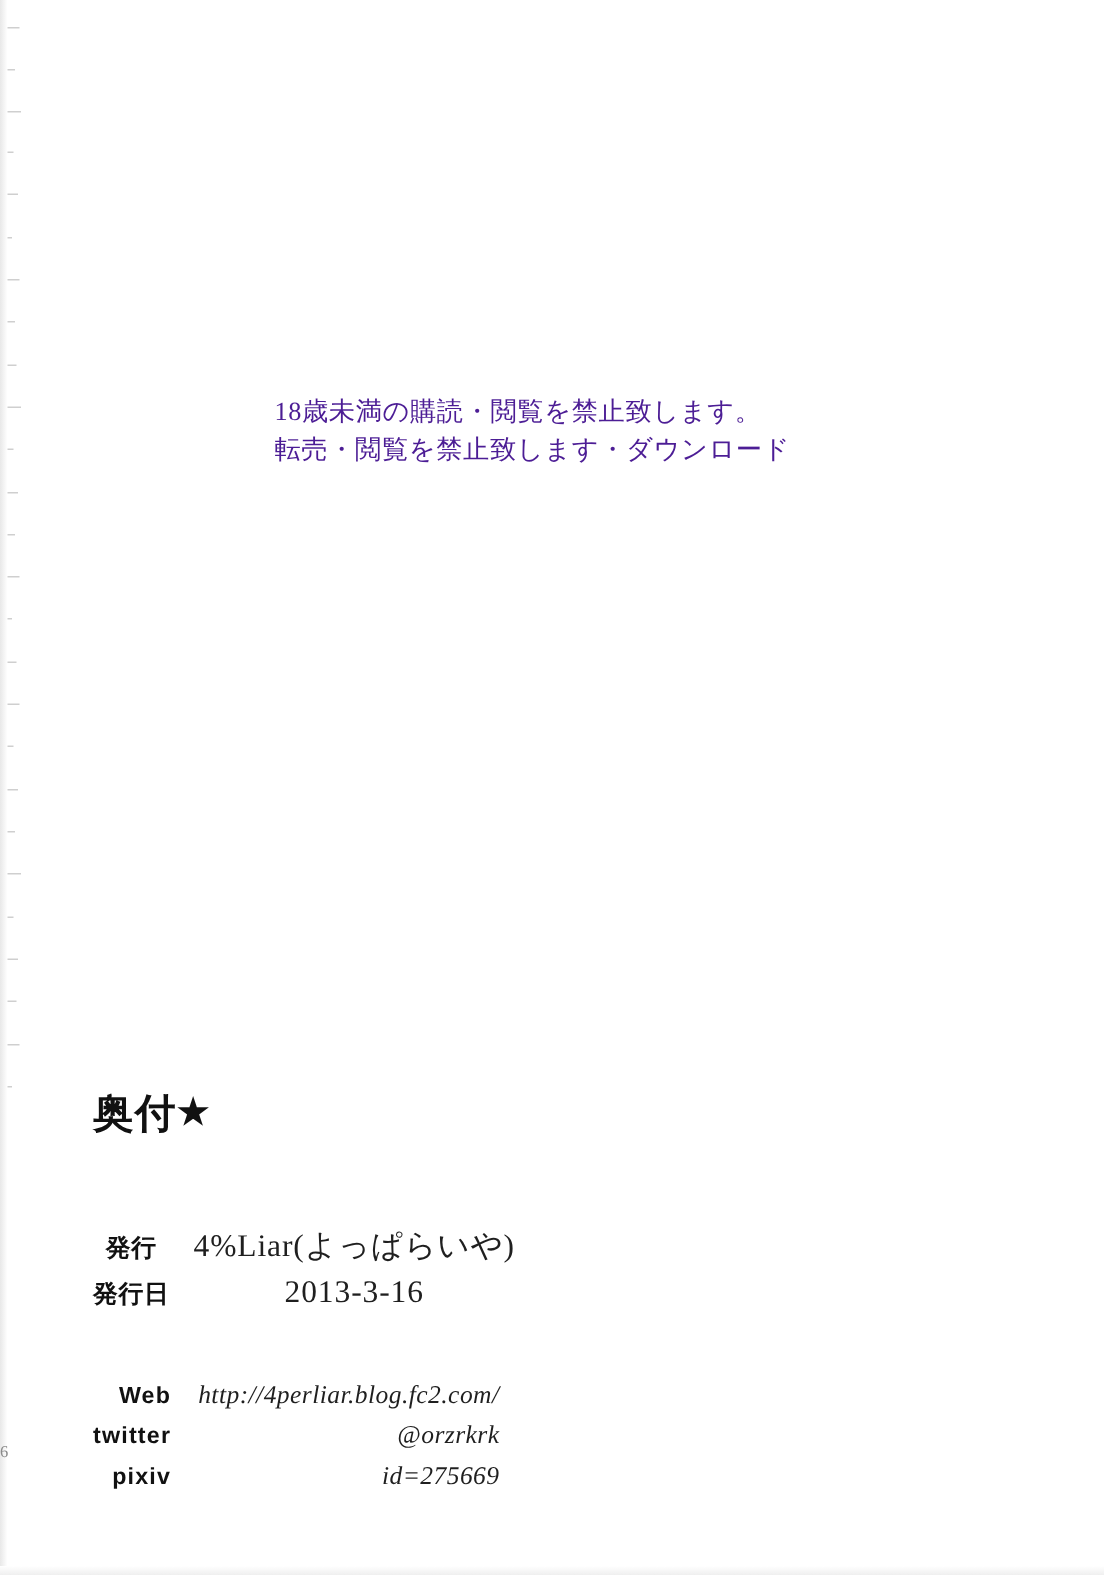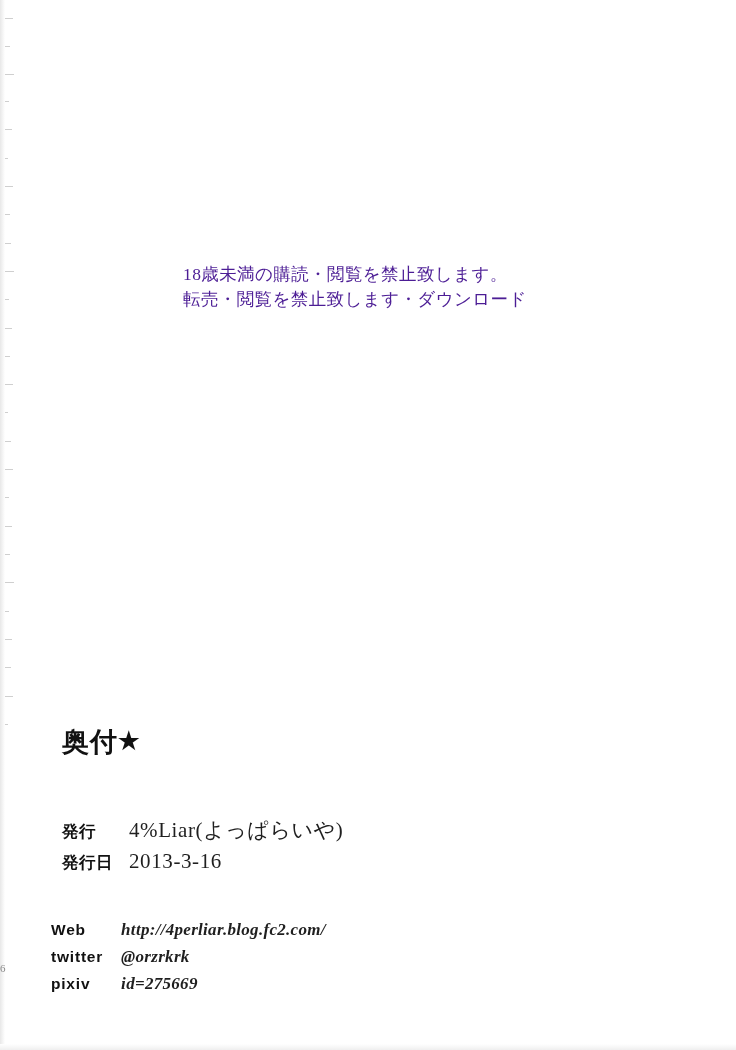--- a/index.html
+++ b/index.html
@@ -78,47 +78,48 @@
   .colophon-table {
     position: absolute;
     left: 62px;
     top: 816px;
     border-collapse: collapse;
   }
   .colophon-table td {
     padding: 0 0 5px 0;
     vertical-align: baseline;
     white-space: nowrap;
+    text-align: center;
   }
   .colophon-table td.key {
     font-family: "Liberation Sans", sans-serif;
     font-weight: bold;
     font-size: 16.5px;
     color: #111111;
     padding-right: 16px;
     letter-spacing: 0.5px;
   }
   .colophon-table td.val {
     font-family: "Liberation Serif", serif;
     font-size: 21px;
     color: #1f1f1f;
     letter-spacing: 0.6px;
   }
 
   .contact-table {
     position: absolute;
-    left: 51px;
+    left: 62px;
     top: 920px;
     border-collapse: collapse;
+    text-align: right;
   }
   .contact-table td {
     padding: 0 0 7px 0;
     vertical-align: baseline;
     white-space: nowrap;
-    font-weight: bold;
   }
   .contact-table td.key {
     font-family: "Liberation Sans", sans-serif;
     font-weight: bold;
     font-size: 15.5px;
     color: #111111;
     padding-right: 18px;
     letter-spacing: 0.8px;
   }
   .contact-table td.val {

